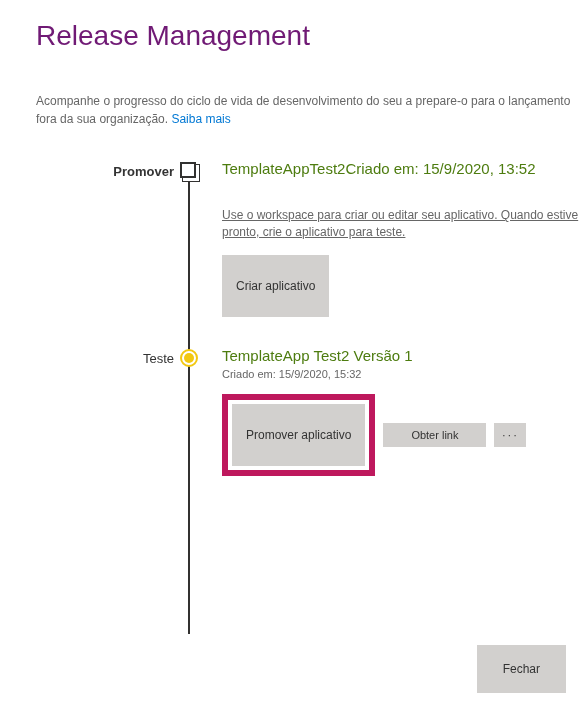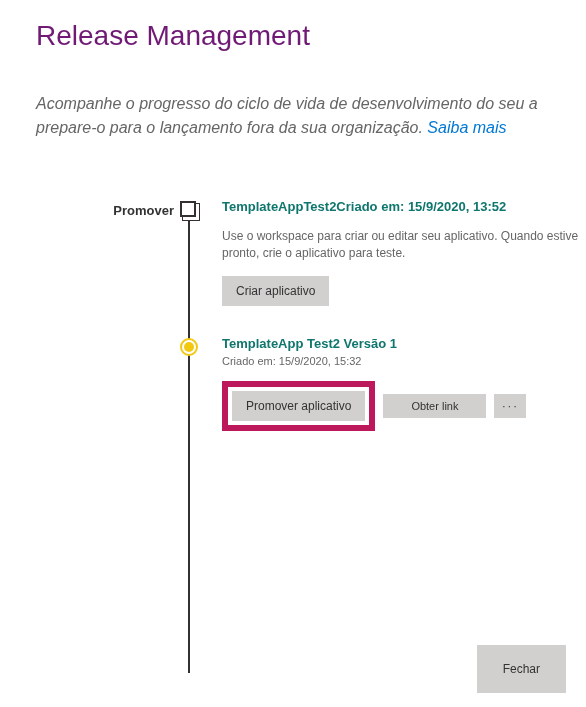--- a/index.html
+++ b/index.html
@@ -17,26 +17,25 @@
     .container {
       padding: 20px 0 0 36px;
     }
     h1.page-title {
       font-size: 28px;
       font-weight: 300;
       color: #701a75;
       margin: 0 0 40px 0;
     }
     .intro {
-      font-size: 16px;
+      font-size: 12px;
       color: #666;
       line-height: 1.5;
-      margin-bottom: 59px;
+      margin-bottom: 32px;
       max-width: 560px;
-      font-style: italic;
     }
     .intro a {
       color: #0078d4;
       text-decoration: none;
       cursor: pointer;
     }
     .timeline {
       position: relative;
       padding-left: 150px;
     }
@@ -88,41 +87,40 @@
     .node.active::after{
       content:"";
       width:10px;height:10px;border-radius:50%;
       background:#f2c811;
     }
     .stage-content {
       margin-left: 36px;
       max-width: 380px;
     }
     .stage-title {
-      font-size: 13px;
-      color: #0f766e;
+      font-size: 15px;
+      color: #4d7c0f;
       margin-bottom: 4px;
-      font-weight: bold;
     }
     .stage-sub {
       font-size: 11px;
       color: #666;
       margin-bottom: 14px;
     }
     .stage-desc {
       font-size: 12px;
       color: #666;
       line-height: 1.4;
       margin-bottom: 14px;
     }
     .btn-row { display:flex; gap:8px; align-items:center; }
     .btn {
       background: #d2d0ce;
       border: none;
-      padding: 8px 14px;
+      padding: 24px 14px;
       font-size: 12px;
       color: #333;
       cursor: pointer;
       font-family: inherit;
     }
     .btn.small { padding: 6px 28px; font-size:11px; }
     .btn.more { width:32px; text-align:center; letter-spacing:2px; padding:6px 0;}
     .highlight-box {
       border: 6px solid #be185d;
       padding: 4px;
@@ -147,28 +145,29 @@
   </div>
 
   <div class="timeline">
     <div class="vline"></div>
 
     <div class="stage">
       <div class="stage-label bold">Promover</div>
       <div class="node square"></div>
       <div class="stage-content">
         <div class="stage-title">TemplateAppTest2Criado em: 15/9/2020, 13:52</div>
-        <div class="stage-desc" style="margin-top:14px;">Use o workspace para criar ou editar seu aplicativo. Quando estive pronto, crie o aplicativo para teste.</div>
+        <div class="stage-desc" style="margin-top:30px;text-decoration:underline;">Use o workspace para criar ou editar seu aplicativo. Quando estive pronto, crie o aplicativo para teste.</div>
         <div class="btn-row">
           <button class="btn">Criar aplicativo</button>
         </div>
       </div>
     </div>
 
     <div class="stage">
+      <div class="stage-label">Teste</div>
       <div class="node active"></div>
       <div class="stage-content">
         <div class="stage-title">TemplateApp Test2 Versão 1</div>
         <div class="stage-sub">Criado em: 15/9/2020, 15:32</div>
         <div class="btn-row">
           <span class="highlight-box">
             <button class="btn">Promover aplicativo</button>
           </span>
           <button class="btn small">Obter link</button>
           <button class="btn small more">···</button>

